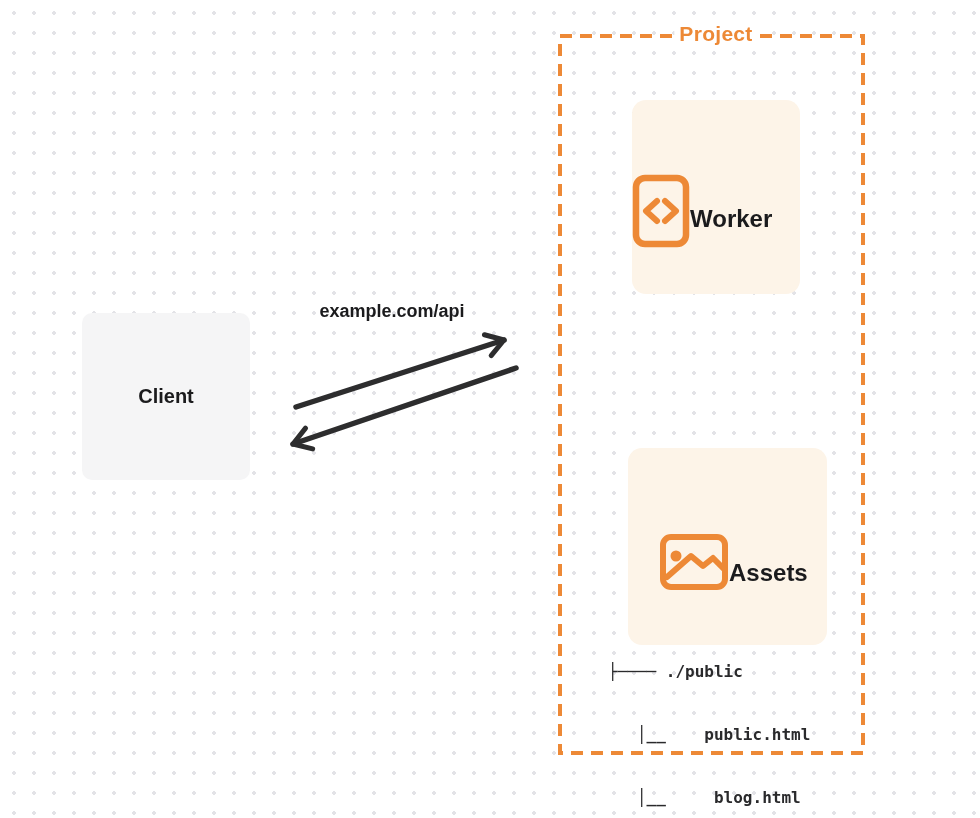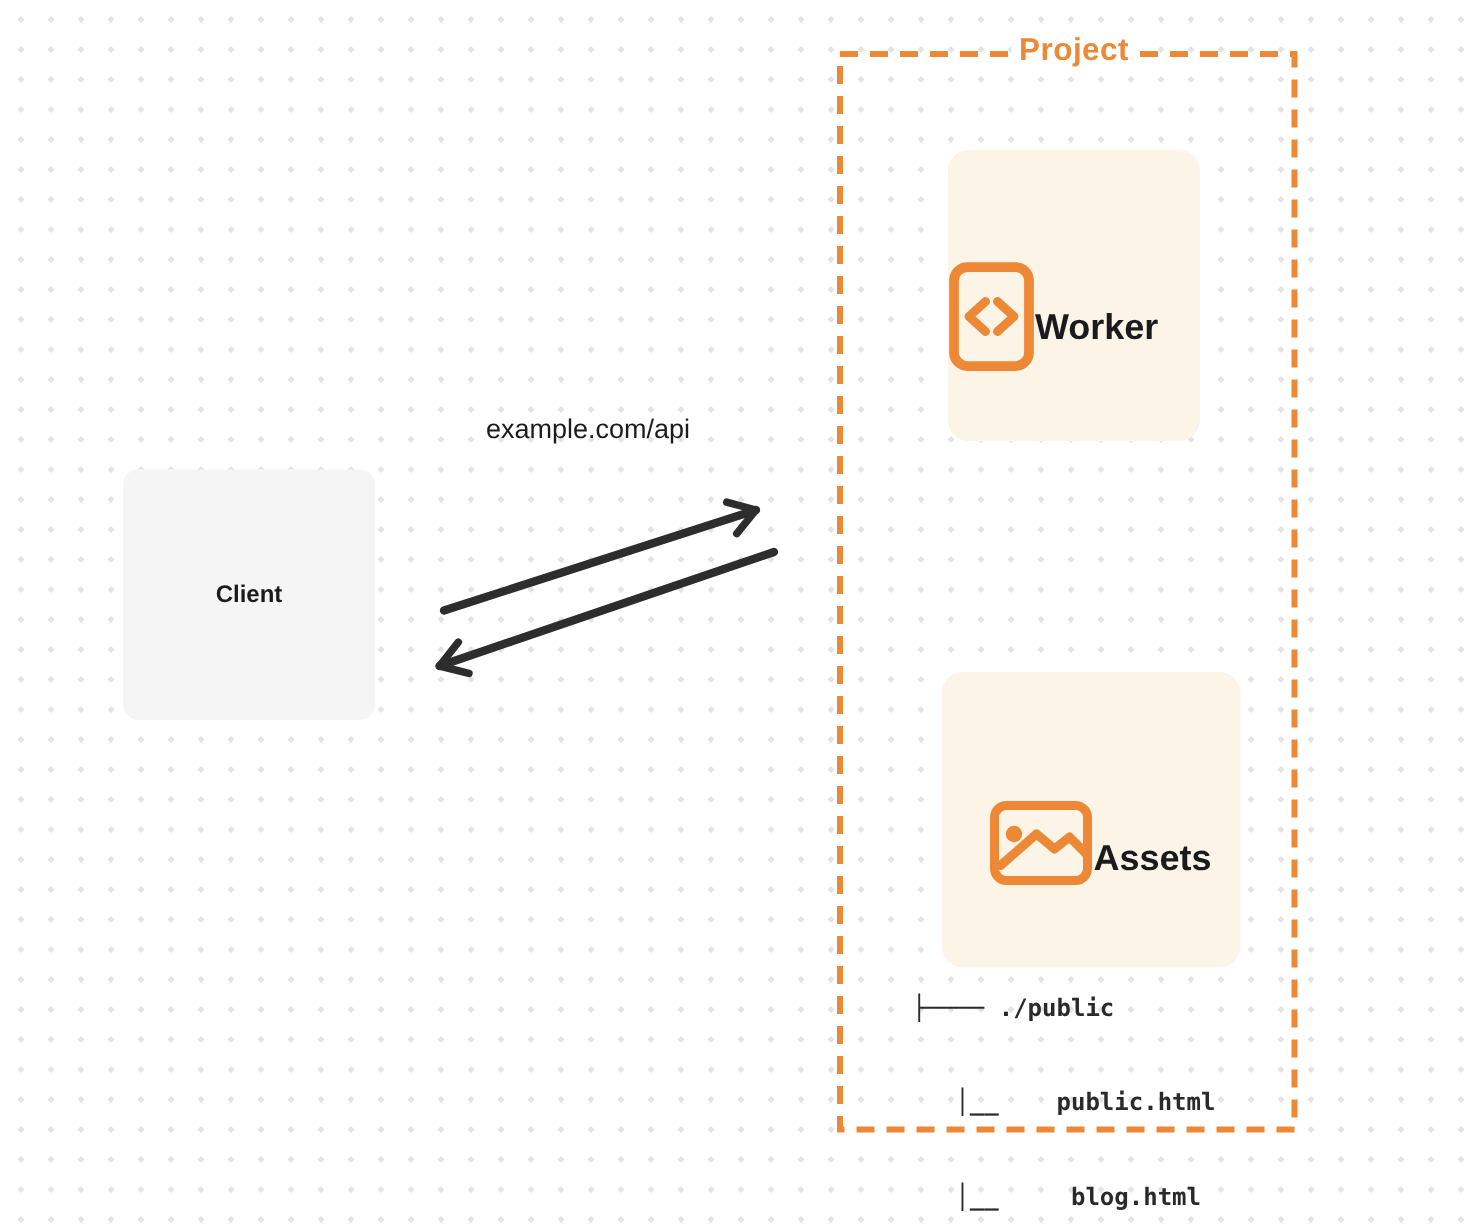--- a/index.html
+++ b/index.html
@@ -11,25 +11,25 @@
     background-position:4px 3px;
     font-family:"Liberation Sans", sans-serif;
   }
   .overlay { position:absolute; left:0; top:0; }
 
   .client-box {
     position:absolute; left:82px; top:313px; width:168px; height:167px;
     background:#f5f5f6; border-radius:10px;
     display:flex; align-items:center; justify-content:center;
   }
-  .client-label { font-size:16px; font-weight:700; color:#1b1b1d; }
+  .client-label { font-size:20px; font-weight:700; color:#1b1b1d; }
 
   .request-label {
-    position:absolute; left:392px; top:276px; transform:translateX(-50%);
-    font-size:18px; font-weight:400; color:#1b1b1d; white-space:nowrap;
+    position:absolute; left:392px; top:301px; transform:translateX(-50%);
+    font-size:18px; font-weight:700; color:#1b1b1d; white-space:nowrap;
   }
 
   .project-label {
     position:absolute; left:716px; top:34px; transform:translate(-50%,-50%);
     font-size:21px; font-weight:700; color:#ed8936;
     background:#ffffff; padding:0 5px; letter-spacing:.3px; white-space:nowrap;
   }
 
   .panel {
     position:absolute; width:168px; height:167px;

